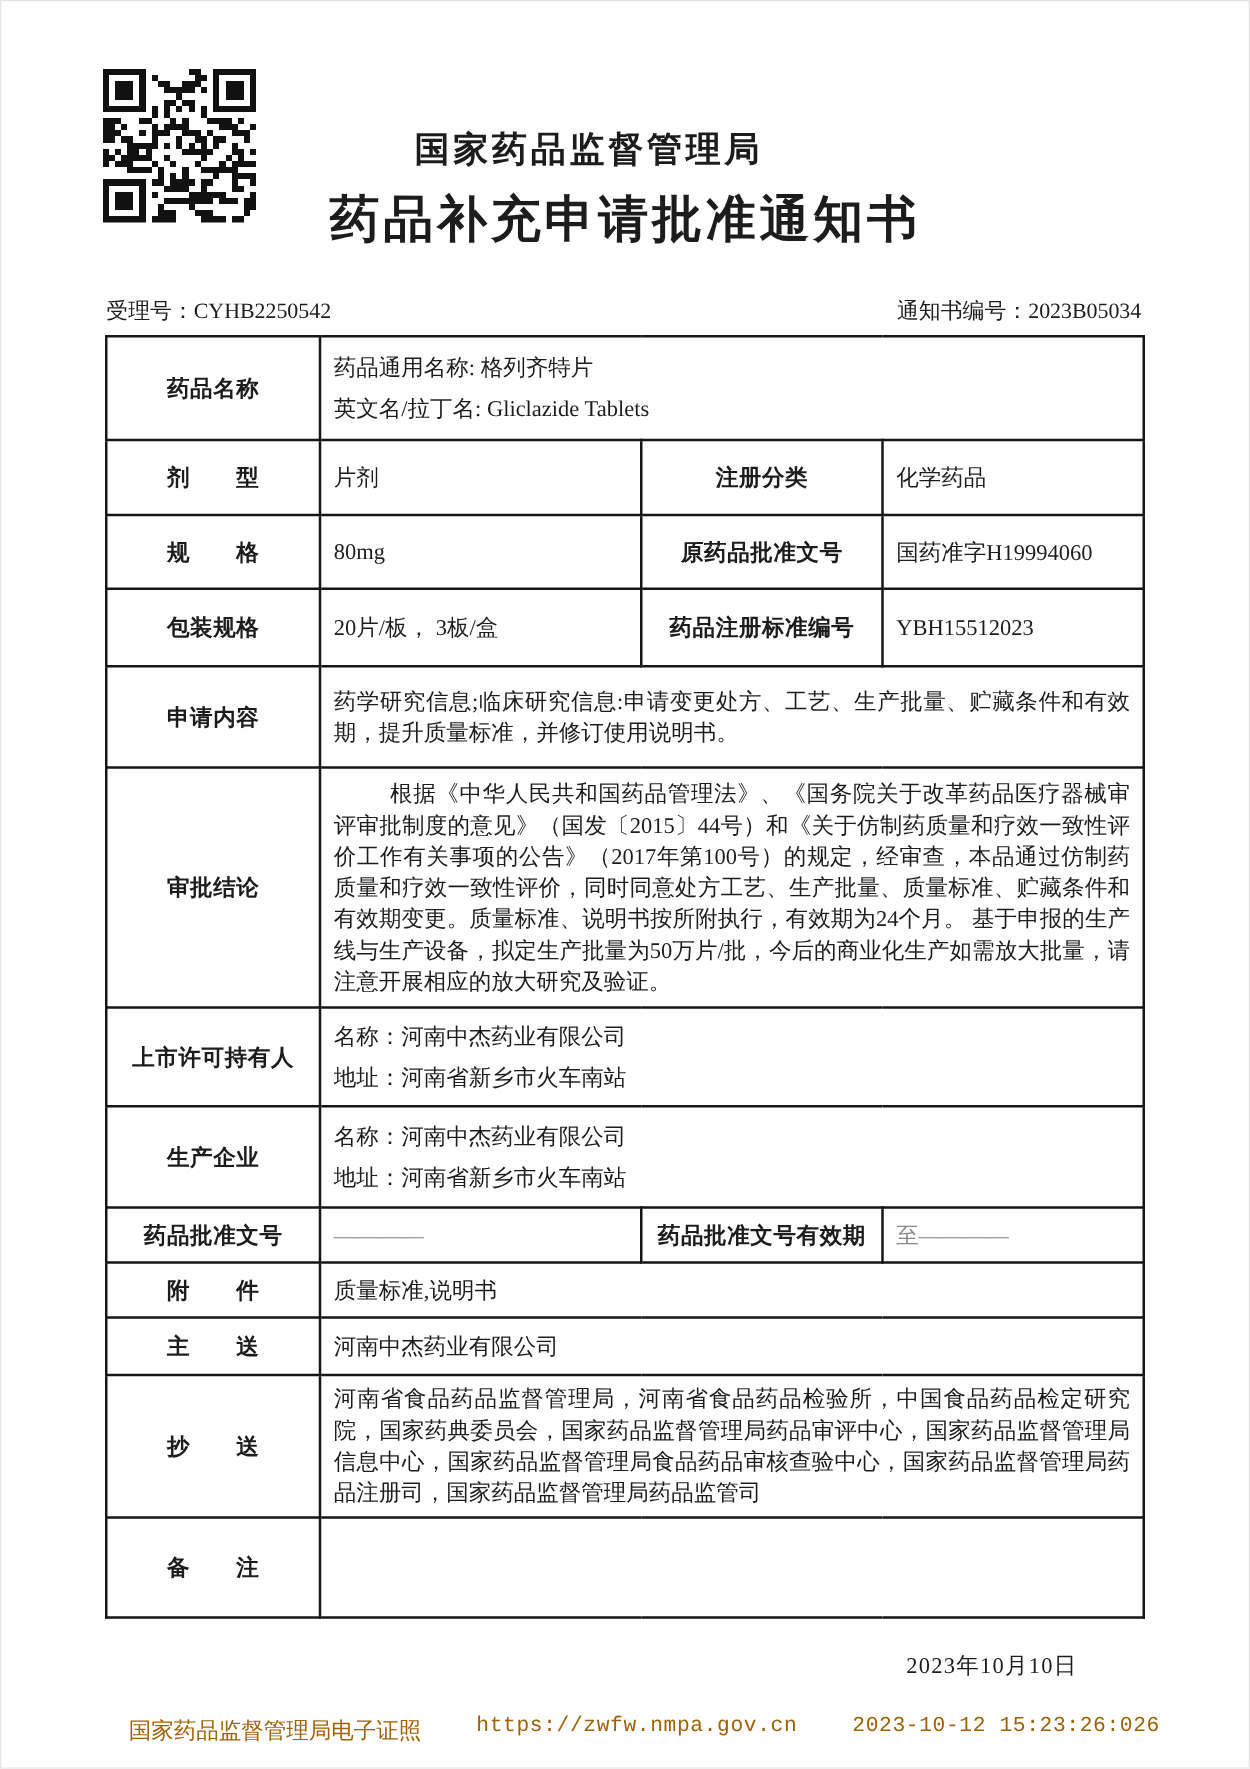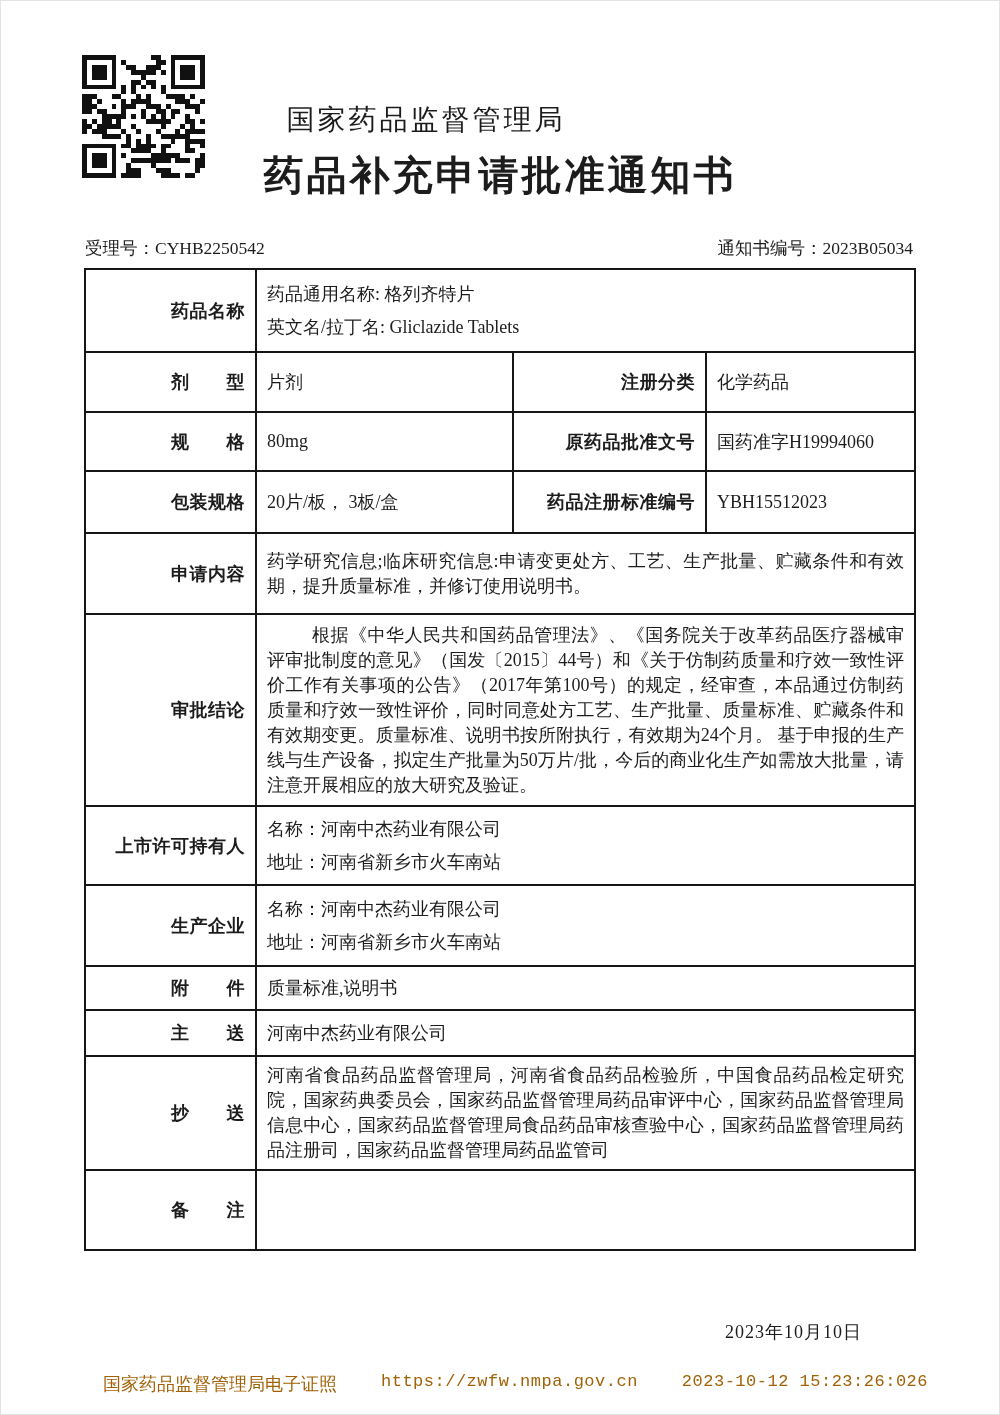--- a/index.html
+++ b/index.html
@@ -5,40 +5,40 @@
   html,body{margin:0;padding:0;background:#f2f2f2;}
   .page{
     position:relative; width:1000px; height:1415px; margin:0 auto;
     background:#ffffff; overflow:hidden;
     font-family:"Liberation Serif","DejaVu Serif",serif; color:#1c1c1c;
     box-shadow:0 0 0 1px #e3e3e3 inset;
   }
   .qr{position:absolute; left:82px; top:55px; width:123px; height:123px;}
   .org{
     position:absolute; left:0; top:101px; width:852px; text-align:center;
-    font-size:28px; font-weight:normal; letter-spacing:3px;
+    font-size:28px; font-weight:bold; letter-spacing:3px;padding-left:45px;
   }
   .doc-title{
     position:absolute; left:0; top:148px; width:1000px; text-align:center;
     font-size:40px; font-weight:600; letter-spacing:3px;
   }
   .meta{
     position:absolute; left:85px; top:236px; width:828px;
     display:flex; justify-content:space-between; font-size:17.5px;
   }
   table.grid{
     position:absolute; left:84px; top:268px; width:830px;
     border-collapse:collapse; table-layout:fixed;
   }
   table.grid td{
     border:2px solid #161616; overflow:hidden;
     font-size:18px; vertical-align:middle; padding:2px 10px;
   }
   td.lab{
-    font-weight:bold; text-align:right; font-size:19px; padding:2px 2px;
+    font-weight:bold; text-align:center; font-size:19px; padding:2px 2px;
     letter-spacing:0.5px;
   }
   td.val{padding-left:13px;border-radius:16px;}
   .two-line div{line-height:33px;}
   td.para{line-height:25px; text-align:justify; padding-right:14px;}
   td.para-top{vertical-align:top; padding-top:12px;}
   .indent{text-indent:2.5em;}
   .muted{color:#8a8a8a;}
   .r1{height:83px;} .r2{height:60px;} .r3{height:59px;} .r4{height:62px;}
   .r5{height:81px;} .r6{height:192px;} .r7{height:79px;} .r8{height:81px;}
@@ -420,20 +420,26 @@
         <div>地址：河南省新乡市火车南站</div>
       </td>
     </tr>
     <tr class="r8">
       <td class="lab">生产企业</td>
       <td class="val two-line" colspan="3">
         <div>名称：河南中杰药业有限公司</div>
         <div>地址：河南省新乡市火车南站</div>
       </td>
     </tr>
+    <tr class="r9">
+      <td class="lab">药品批准文号</td>
+      <td class="val muted">————</td>
+      <td class="lab" style="font-size:18px;">药品批准文号有效期</td>
+      <td class="val muted">至————</td>
+    </tr>
     <tr class="r10">
       <td class="lab">附　　件</td>
       <td class="val" colspan="3">质量标准,说明书</td>
     </tr>
     <tr class="r11">
       <td class="lab">主　　送</td>
       <td class="val" colspan="3">河南中杰药业有限公司</td>
     </tr>
     <tr class="r12">
       <td class="lab">抄　　送</td>

